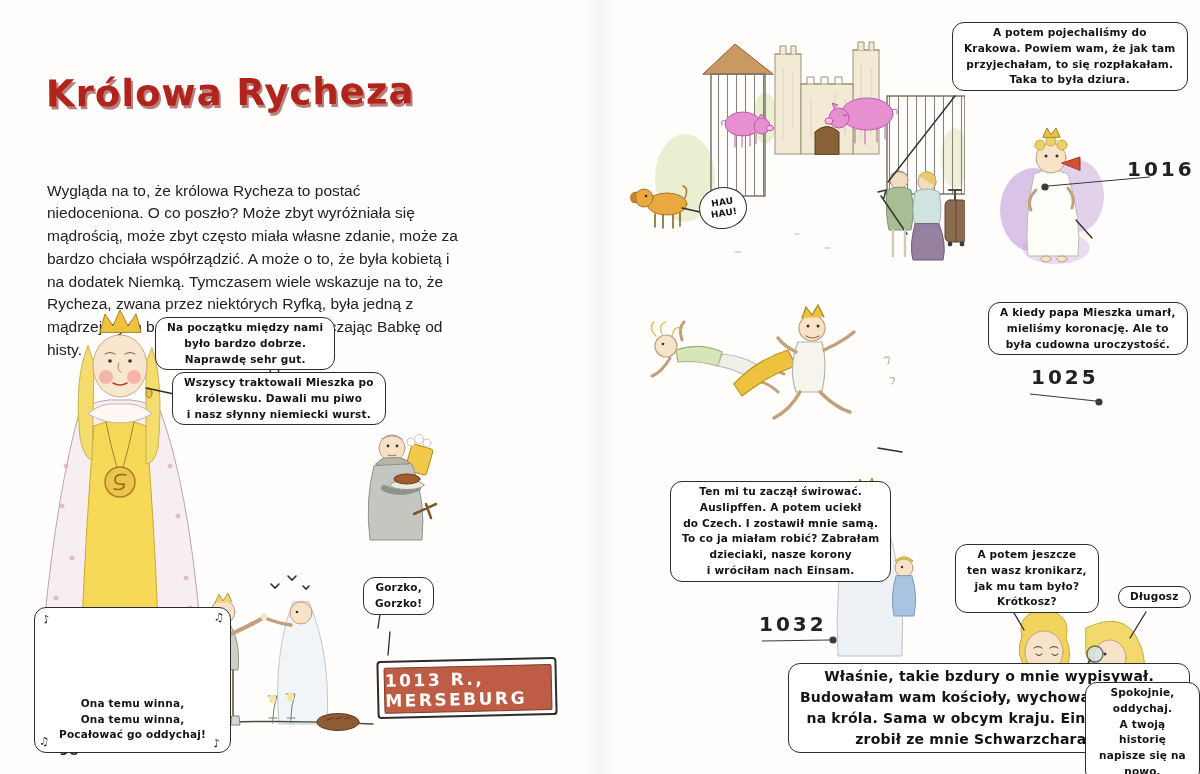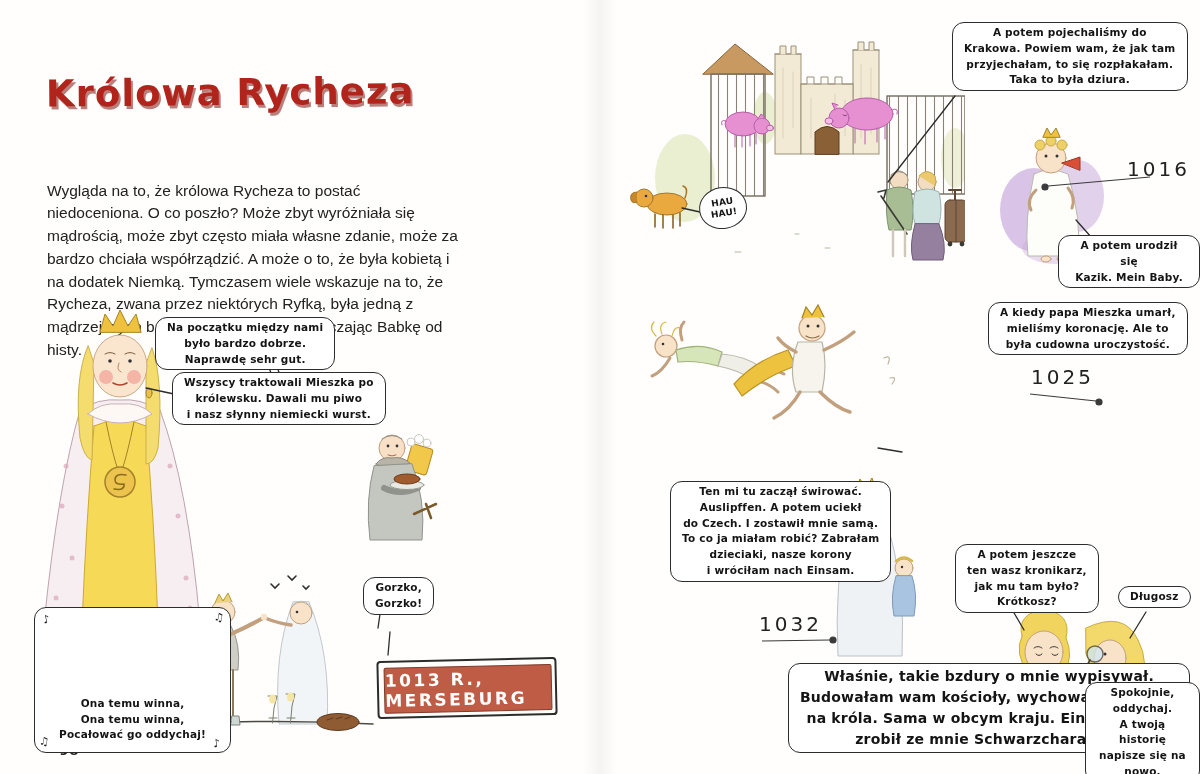--- a/index.html
+++ b/index.html
@@ -11,21 +11,21 @@
          font-weight:800;font-size:37px;letter-spacing:1px;color:#b0241b;
          text-shadow:2px 3px 0 rgba(128,21,14,.55);transform:rotate(-.5deg);}
   .intro{position:absolute;left:47px;top:164px;width:414px;font-size:15.5px;line-height:1.47;color:#222;}
   .bubble{position:absolute;background:#fff;border:1.6px solid #2c2c2c;border-radius:12px;
           padding:2px 11px;font-family:"DejaVu Sans",sans-serif;font-weight:600;font-size:10.5px;
           line-height:1.5;letter-spacing:.2px;text-align:center;white-space:pre-line;color:#141414;z-index:6;}
   .bubble.xs{font-size:14px;}
   .bubble.ellipse{border-radius:50%;font-size:9px;padding:9px 10px;transform:rotate(-9deg);line-height:1.2;}
   .bubble.song{padding:9px 24px;}
   .note{position:absolute;font-size:11px;color:#222;}
-  .date{position:absolute;font-family:"DejaVu Sans",sans-serif;font-weight:400;font-size:20px;
+  .date{position:absolute;font-family:"DejaVu Sans",sans-serif;font-weight:700;font-size:20px;
         letter-spacing:3px;color:#222;z-index:5;}
   .sign{position:absolute;left:377px;top:659px;width:180px;height:58px;border:2px solid #2c2c2c;
         border-radius:4px;background:#fdfdfb;padding:5px;box-sizing:border-box;transform:rotate(-1.3deg);z-index:6;}
   .sign-inner{width:100%;height:100%;background:#bf5c45;border:1.5px solid #7e3a2a;border-radius:2px;
         display:flex;align-items:center;justify-content:center;color:#fff;
         font-family:"DejaVu Sans",sans-serif;font-weight:600;font-size:17px;letter-spacing:2.5px;}
   .pagenum{position:absolute;bottom:16px;font-family:"DejaVu Sans",sans-serif;font-weight:600;
         font-size:13px;letter-spacing:1px;color:#222;}
   .pagenum.left{left:48px;} .pagenum.right{left:1126px;}
   .art{position:absolute;z-index:2;}
@@ -327,22 +327,20 @@
   </div>
   <div class="pagenum left">· 98 ·</div>
 
   <div class="bubble" style="left:952px;top:22px">A potem pojechaliśmy do
 Krakowa. Powiem wam, że jak tam
 przyjechałam, to się rozpłakałam.
 Taka to była dziura.</div>
   <div class="bubble ellipse" style="left:699px;top:187px">HAU
 HAU!</div>
   <div class="date" style="left:1127px;top:157px">1016</div>
-  <div class="bubble" style="left:1058px;top:235px">A potem urodził się
-Kazik. Mein Baby.</div>
   <div class="bubble" style="left:988px;top:302px">A kiedy papa Mieszka umarł,
 mieliśmy koronację. Ale to
 była cudowna uroczystość.</div>
   <div class="date" style="left:1031px;top:365px">1025</div>
   <div class="bubble" style="left:670px;top:481px">Ten mi tu zaczął świrować.
 Auslipffen. A potem uciekł
 do Czech. I zostawił mnie samą.
 To co ja miałam robić? Zabrałam
 dzieciaki, nasze korony
 i wróciłam nach Einsam.</div>

